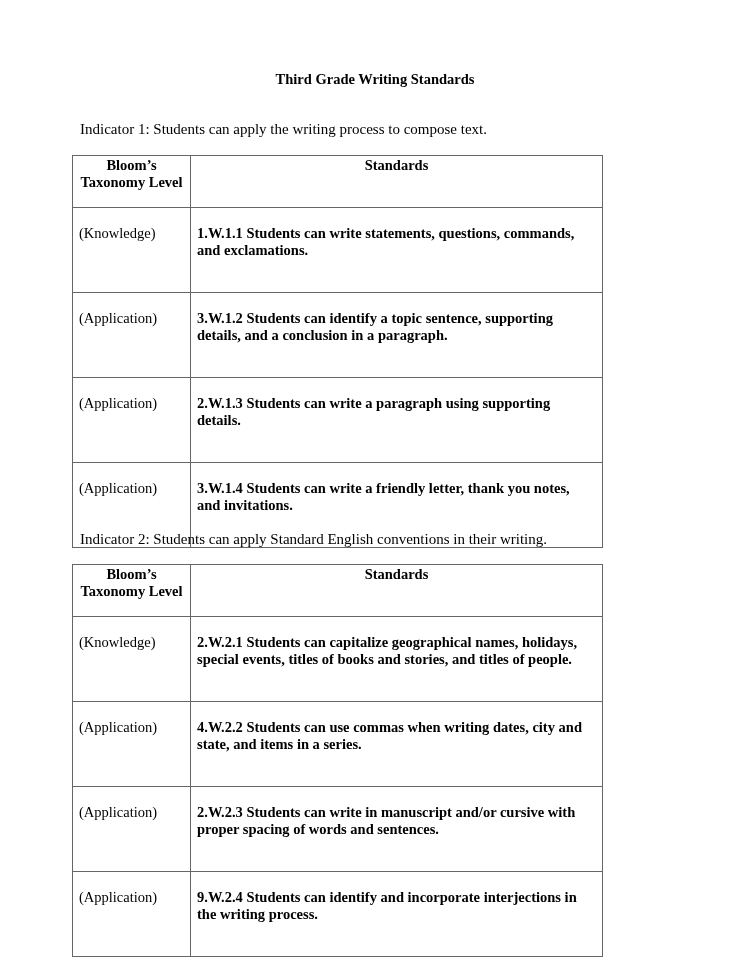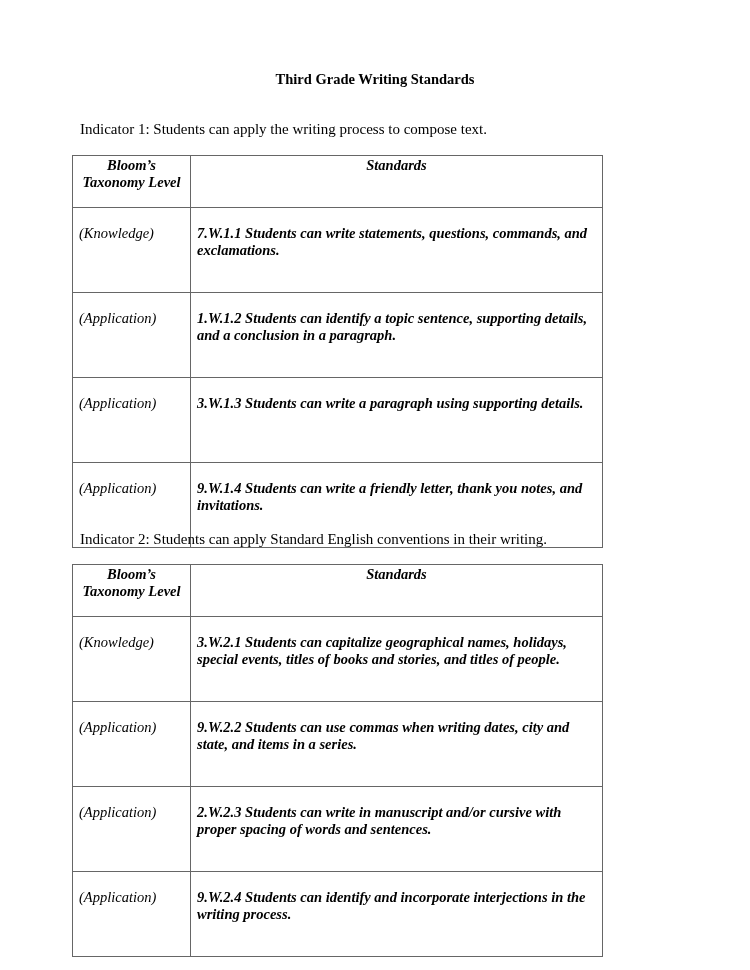--- a/index.html
+++ b/index.html
@@ -1,19 +1,19 @@
 <!DOCTYPE html>
 <html><head>
 <meta charset="utf-8">
 <style>
   html, body { margin:0; padding:0; background:#ffffff; }
   body { width:750px; height:970px; position:relative; font-family:"Liberation Serif", serif; color:#000; overflow:hidden; }
   .title { position:absolute; left:0; width:750px; top:71px; text-align:center; font-weight:bold; font-size:14.5px; }
   .indicator { position:absolute; left:80px; font-size:15px; }
-  table { position:absolute; left:72px; width:531px; border-collapse:collapse; table-layout:fixed;font-style:italic; }
+  table { position:absolute; left:72px; width:531px; border-collapse:collapse; table-layout:fixed; }
   td, th { border:1px solid #666; vertical-align:top; font-size:14.5px; line-height:17px; }
   th { font-weight:bold; text-align:center; padding:1px 4px 0 4px; }
   .hdr-row th { height:50px; }
   .body-row td { height:67px; }
   td.level { padding:17px 6px 0 6px; font-weight:normal; }
   td.std { padding:17px 14px 0 6px; font-weight:bold; }
   col.c1 { width:118px; }
 </style>
 </head>
 <body>
@@ -27,56 +27,56 @@
       <col class="c1">
       <col>
     </colgroup>
   <tbody>
       <tr class="hdr-row">
     <th>Bloom’s Taxonomy Level</th>
     <th>Standards</th>
   </tr>
   <tr class="body-row">
     <td class="level">(Knowledge)</td>
-    <td class="std">7.W.1.1 Students can write statements, questions, commands, and exclamations.</td>
+    <td class="std">1.W.1.1 Students can write statements, questions, commands, and exclamations.</td>
   </tr>
   <tr class="body-row">
     <td class="level">(Application)</td>
-    <td class="std">1.W.1.2 Students can identify a topic sentence, supporting details, and a conclusion in a paragraph.</td>
+    <td class="std">3.W.1.2 Students can identify a topic sentence, supporting details, and a conclusion in a paragraph.</td>
   </tr>
   <tr class="body-row">
     <td class="level">(Application)</td>
-    <td class="std">3.W.1.3 Students can write a paragraph using supporting details.</td>
+    <td class="std">2.W.1.3 Students can write a paragraph using supporting details.</td>
   </tr>
   <tr class="body-row">
     <td class="level">(Application)</td>
-    <td class="std">9.W.1.4 Students can write a friendly letter, thank you notes, and invitations.</td>
+    <td class="std">3.W.1.4 Students can write a friendly letter, thank you notes, and invitations.</td>
   </tr>
 </tbody>
   </table>
 
 <div class="indicator" style="top:531px;">Indicator 2: Students can apply Standard English conventions in their writing.</div>
 
 <table style="top:564px;">
   <colgroup>
       <col class="c1">
       <col>
     </colgroup>
   <tbody>
       <tr class="hdr-row">
     <th>Bloom’s Taxonomy Level</th>
     <th>Standards</th>
   </tr>
   <tr class="body-row">
     <td class="level">(Knowledge)</td>
-    <td class="std">3.W.2.1 Students can capitalize geographical names, holidays, special events, titles of books and stories, and titles of people.</td>
+    <td class="std">2.W.2.1 Students can capitalize geographical names, holidays, special events, titles of books and stories, and titles of people.</td>
   </tr>
   <tr class="body-row">
     <td class="level">(Application)</td>
-    <td class="std">9.W.2.2 Students can use commas when writing dates, city and state, and items in a series.</td>
+    <td class="std">4.W.2.2 Students can use commas when writing dates, city and state, and items in a series.</td>
   </tr>
   <tr class="body-row">
     <td class="level">(Application)</td>
     <td class="std">2.W.2.3 Students can write in manuscript and/or cursive with proper spacing of words and sentences.</td>
   </tr>
   <tr class="body-row">
     <td class="level">(Application)</td>
     <td class="std">9.W.2.4 Students can identify and incorporate interjections in the writing process.</td>
   </tr>
 </tbody>

